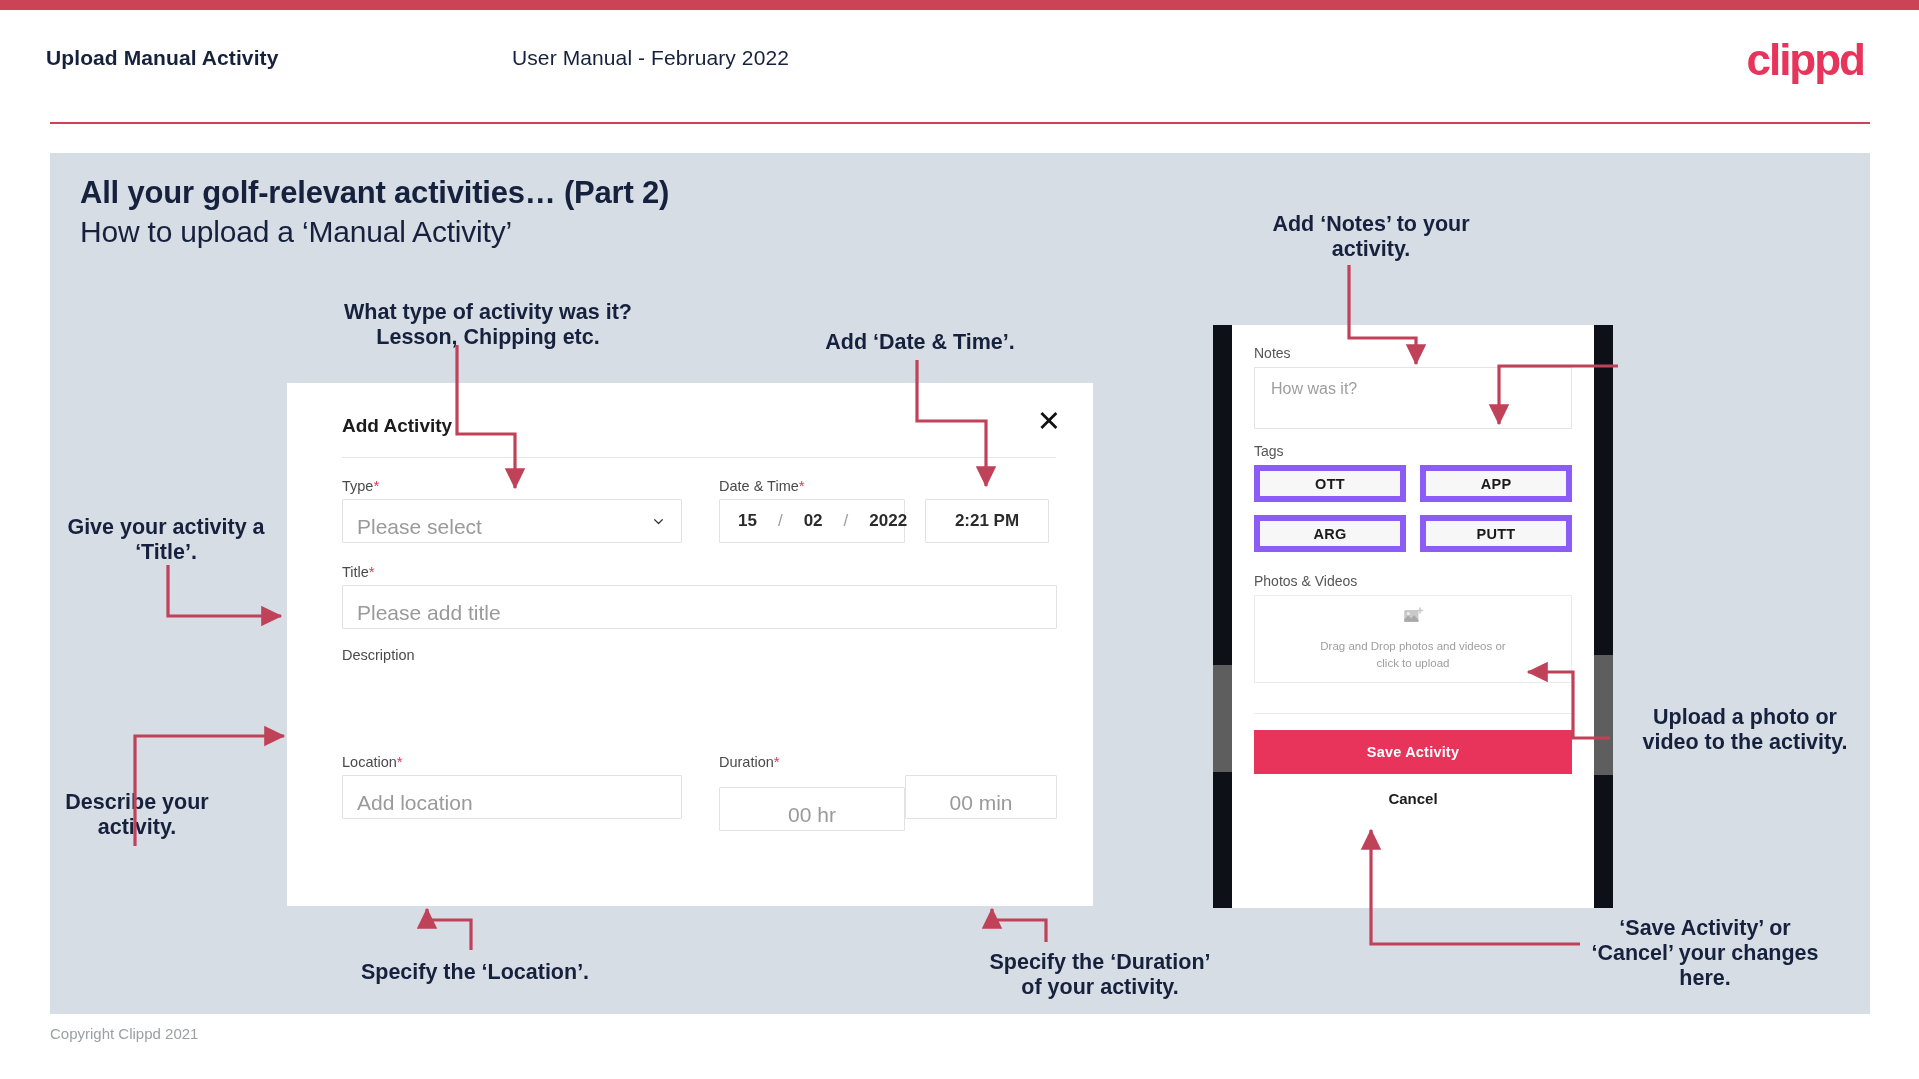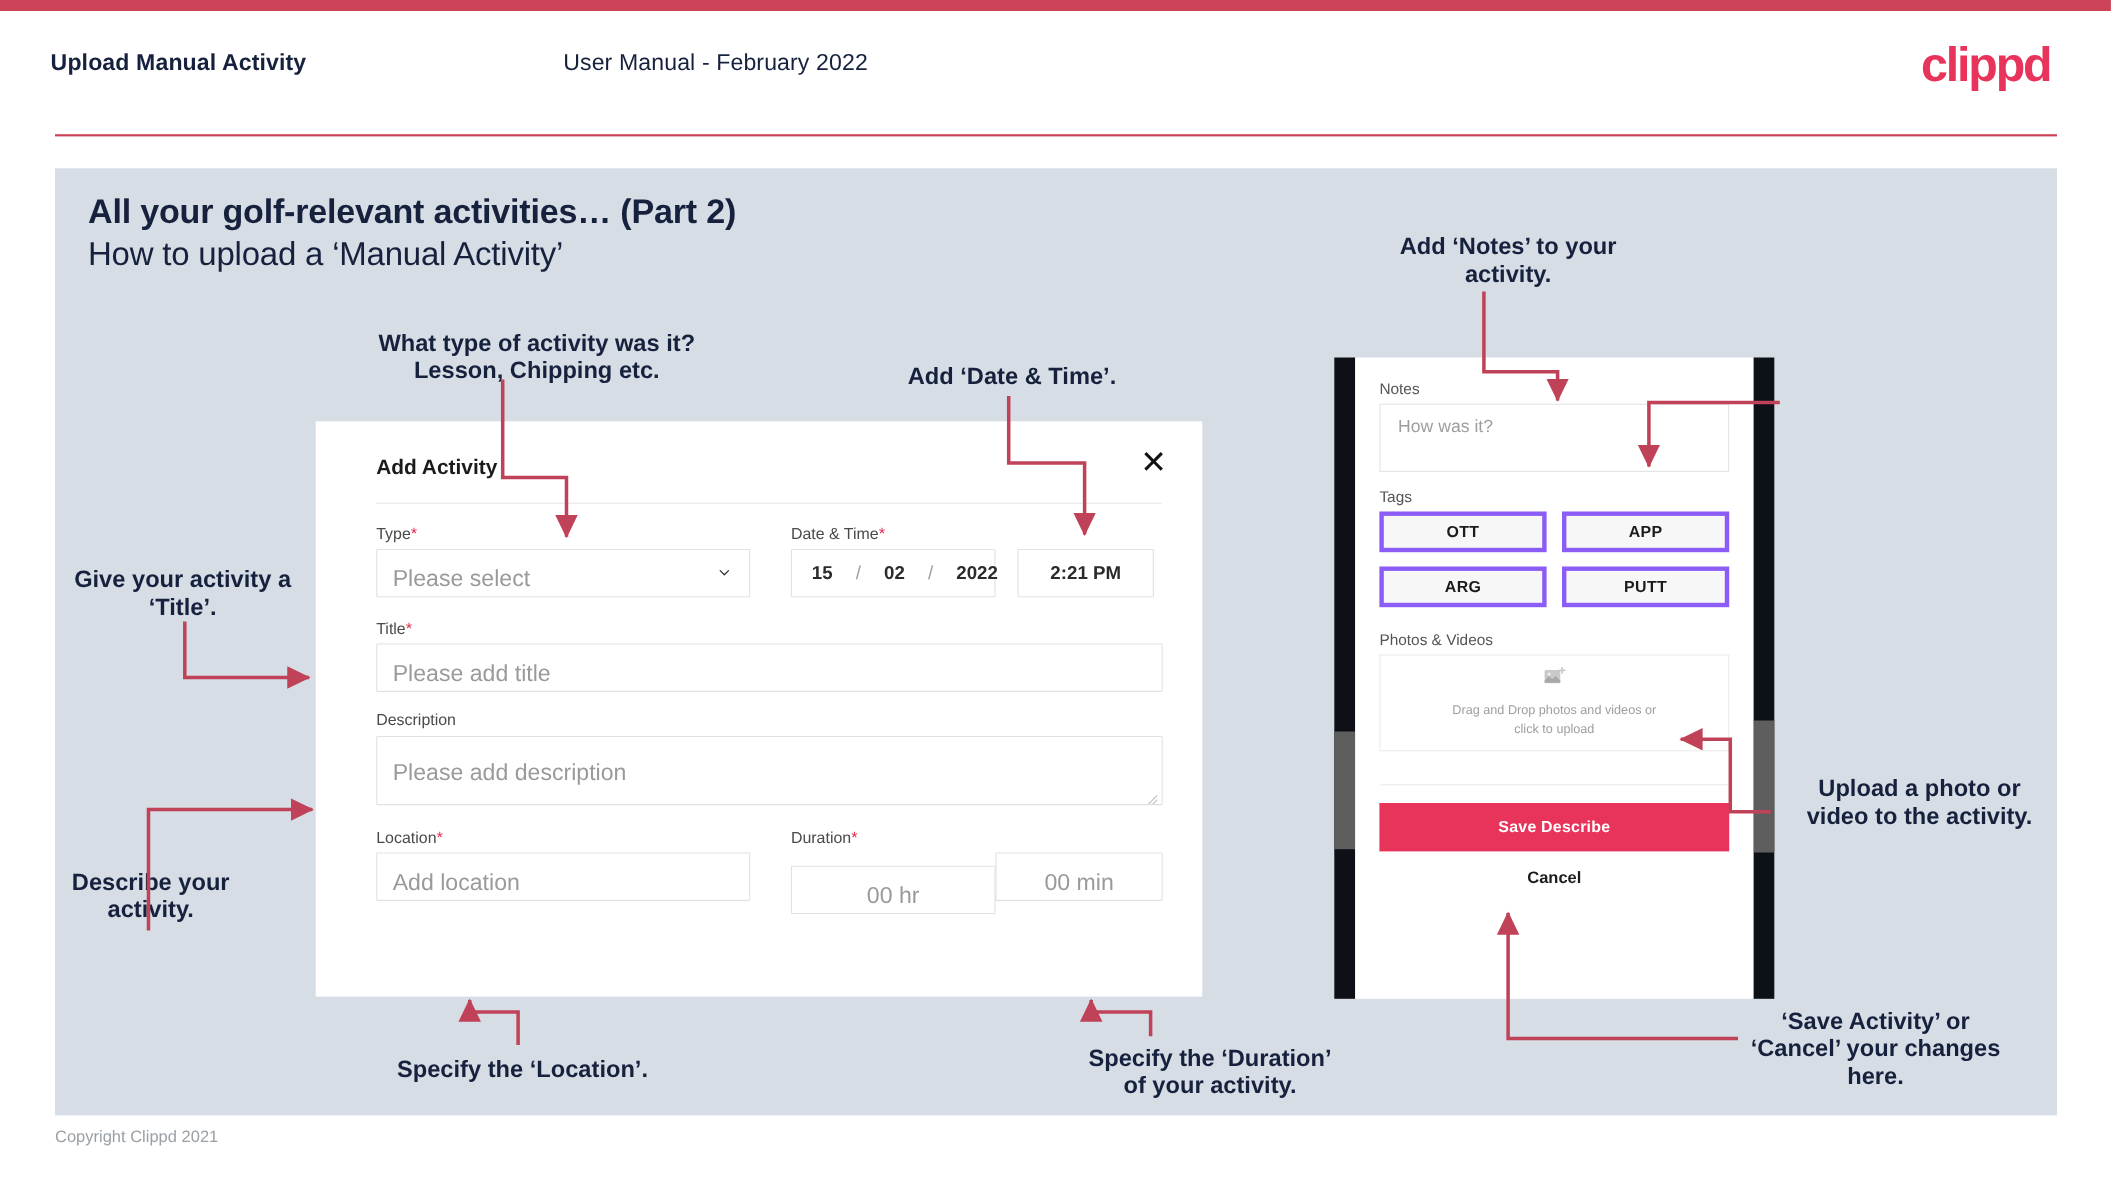--- a/index.html
+++ b/index.html
@@ -124,21 +124,21 @@
   .phone .screen {
     position: absolute; left: 19px; top: 0; width: 362px; height: 583px;
     background: #ffffff;
   }
   .p-label { position: absolute; font-size: 14px; color: #555; }
   .p-box {
     position: absolute; border: 1px solid #e4e4e4; background: #fff;
   }
   .p-ph { position: absolute; font-size: 16px; color: #9e9e9e; }
   .tag {
-    position: absolute; border: 4px solid #8b5cf6; background: #f7f7f7;
+    position: absolute; border: 6px solid #8b5cf6; background: #f7f7f7;
     display: flex; align-items: center; justify-content: center;
     font-size: 14.5px; font-weight: 700; color: #1b1b1b; letter-spacing:.3px;
   }
   .drop {
     position: absolute; border: 1px solid #ebebeb; background: #fff;
     display: flex; flex-direction: column; align-items: center;
     justify-content: center; gap: 8px;
   }
   .drop .dtxt {
     font-size: 11.5px; color: #9e9e9e; text-align: center; line-height: 1.45;
@@ -218,28 +218,20 @@
     </div>
 
     <div class="fld-label" style="left:55px; top:180px;">
       <span>Title</span><span class="req">*</span>
     </div>
     <div class="inp" style="left:55px; top:202px; width:715px; height:44px;">
       <span class="ph">Please add title</span>
     </div>
 
     <div class="fld-label" style="left:55px; top:264px;">Description</div>
-    <div class="inp" style="left:55px; top:286px; width:715px; height:63px; align-items:flex-start;">
-      <span class="ph" style="padding-top:9px;">Please add description</span>
-      <span class="txtarea-resize">
-        <svg width="10" height="10" viewBox="0 0 10 10">
-            <path d="M9 1L1 9M9 5L5 9" stroke="#bdbdbd" stroke-width="1"></path>
-          </svg>
-      </span>
-    </div>
 
     <div class="fld-label" style="left:55px; top:370px;">
       <span>Location</span><span class="req">*</span>
     </div>
     <div class="inp" style="left:55px; top:392px; width:340px; height:44px;">
       <span class="ph">Add location</span>
     </div>
 
     <div class="fld-label" style="left:432px; top:370px;">
       <span>Duration</span><span class="req">*</span>
@@ -282,21 +274,21 @@
           </svg>
         </span>
         <span class="dtxt">
           <span>Drag and Drop photos and videos or</span><br>
           <span>click to upload</span>
         </span>
       </div>
 
       <div class="p-rule" style="left:22px; top:388px; width:318px;"></div>
 
-      <button class="save-btn" style="left:22px; top:405px; width:318px; height:44px;">Save Describe</button>
+      <button class="save-btn" style="left:22px; top:405px; width:318px; height:44px;">Save Activity</button>
       <div class="cancel-btn" style="left:22px; top:465px; width:318px;">Cancel</div>
     </div>
   </div>
 
   <div class="note" style="left:328px; top:300px; width:320px;">What type of activity was it?
 Lesson, Chipping etc.</div>
   <div class="note" style="left:790px; top:330px; width:260px;">Add ‘Date &amp; Time’.</div>
   <div class="note" style="left:50px; top:515px; width:232px;">Give your activity a
 ‘Title’.</div>
   <div class="note" style="left:48px; top:790px; width:178px;">Describe your

